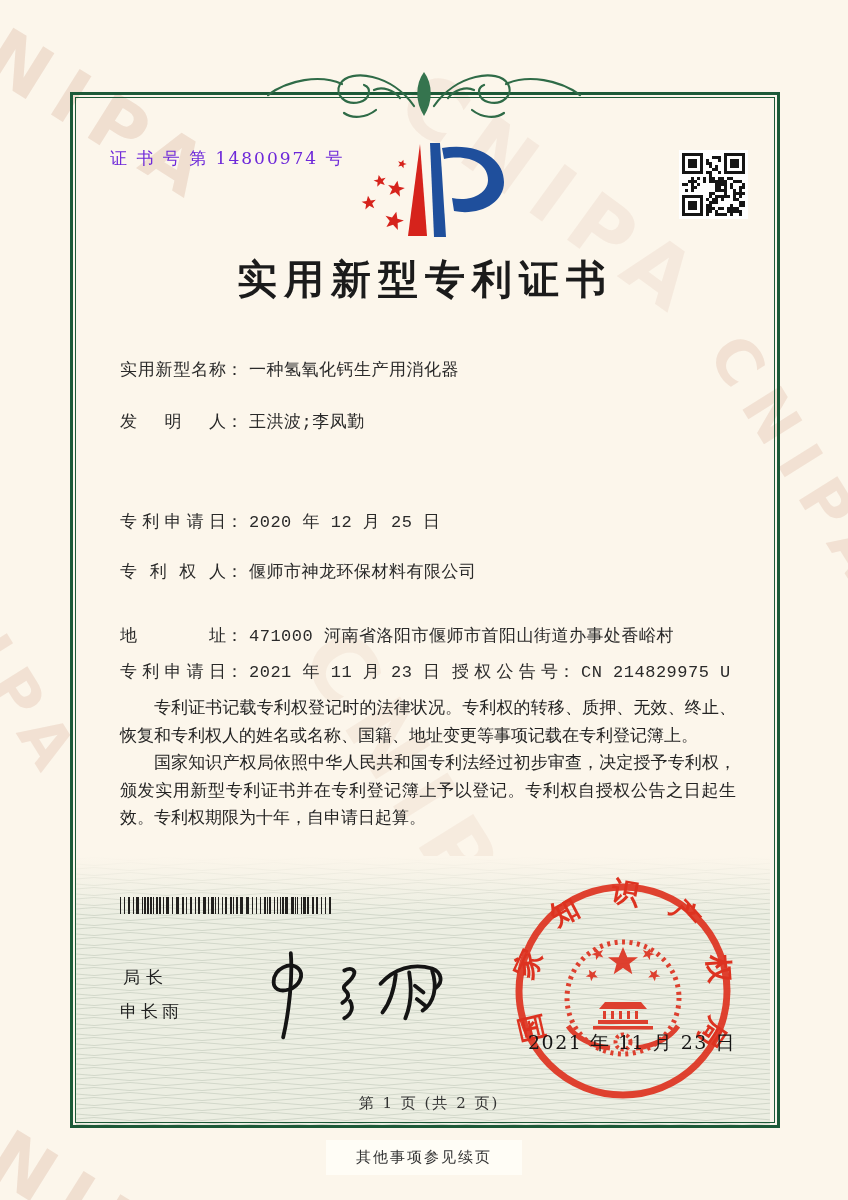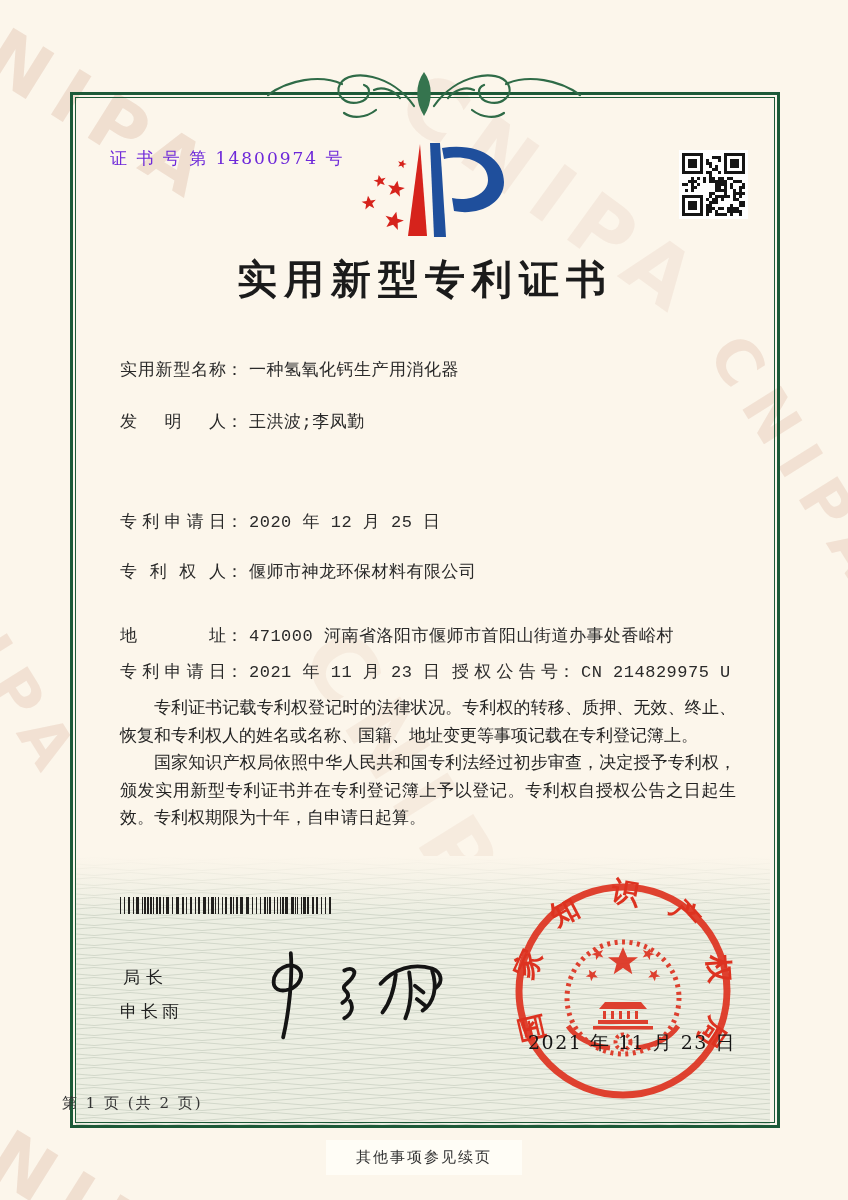--- a/index.html
+++ b/index.html
@@ -55,21 +55,21 @@
   
   .officer-title{position:absolute;left:123px;top:966px;font-size:17px;letter-spacing:6px;color:#222;}
   .officer-name{position:absolute;left:120px;top:1000px;font-size:17px;letter-spacing:4px;color:#222;}
   .signature{position:absolute;left:245px;top:938px;}
   
   .seal{position:absolute;left:508px;top:876px;}
   .sealtext{font-size:28px;font-weight:700;letter-spacing:30px;fill:#dd3220;
     font-family:"DejaVu Serif","Liberation Serif",serif;}
   .sealdate{position:absolute;left:528px;top:1030px;font-size:19px;letter-spacing:1.5px;color:#161616;white-space:nowrap;}
   
-  .pagenum{position:absolute;left:62px;top:1094px;width:710px;font-size:15px;letter-spacing:2px;color:#333;}
+  .pagenum{position:absolute;left:74px;top:1094px;width:710px;text-align:center;font-size:15px;letter-spacing:2px;color:#333;}
   .contnote{position:absolute;left:50%;top:1140px;transform:translateX(-50%);
     background:#fffdf6;padding:8px 30px;font-size:15px;letter-spacing:2px;color:#333;white-space:nowrap;}
   .ornament{position:absolute;left:254px;top:64px;}
 </style>
 </head>
 <body>
 
 <div class="page">
 
   <span class="wm wm1">CNIPA</span>

